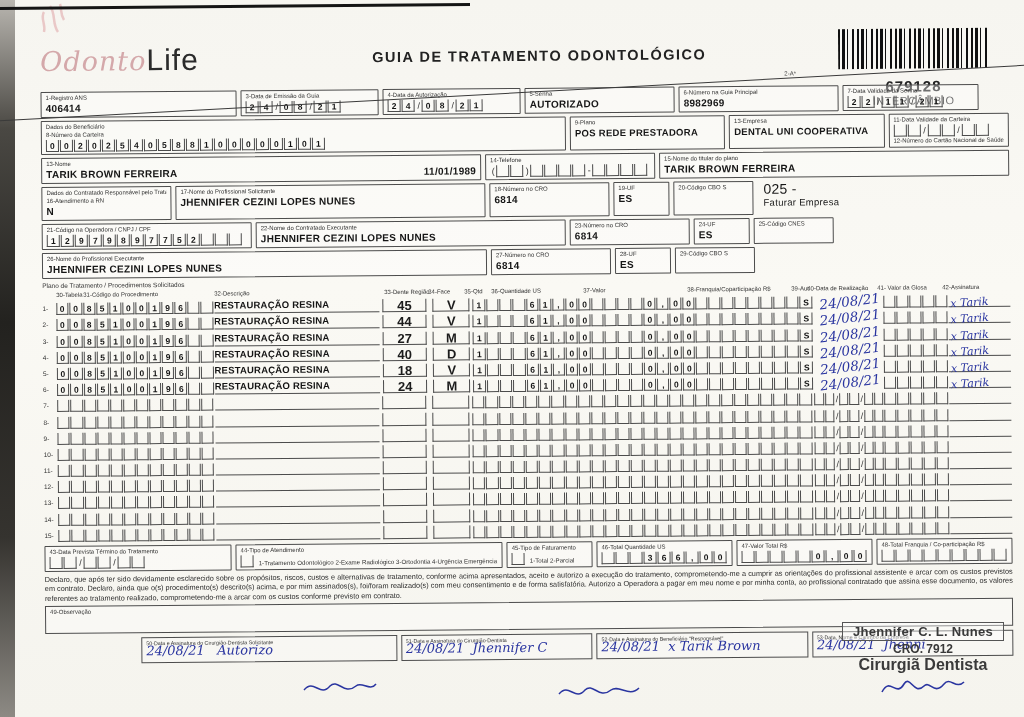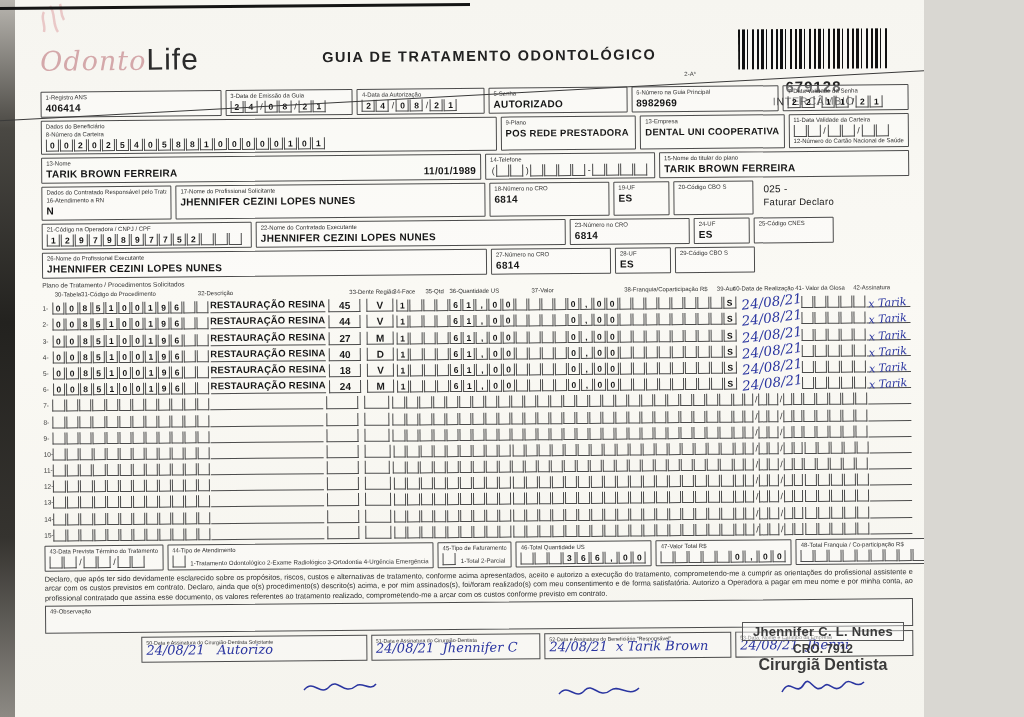--- a/index.html
+++ b/index.html
@@ -1,16 +1,16 @@
 <!DOCTYPE html>
 <html><head>
 <meta charset="utf-8">
 <style>
   html,body{margin:0;padding:0;background:#d9d7d2;}
-  .sheet{position:relative;width:924px;height:717px;background:linear-gradient(180deg,#f6f5f0 0%,#faf9f4 40%,#f5f4ee 100%);overflow:hidden;font-family:"Liberation Sans",sans-serif;color:#1c1c1c;}
+  .sheet{position:relative;width:1024px;height:717px;background:linear-gradient(180deg,#f6f5f0 0%,#faf9f4 40%,#f5f4ee 100%);overflow:hidden;font-family:"Liberation Sans",sans-serif;color:#1c1c1c;}
   .edge-strip{position:absolute;left:0;top:0;width:15px;height:100%;background:linear-gradient(180deg,#b9b6b0 0%,#4a4843 18%,#23221f 45%,#35332f 75%,#8d8a84 100%);}
   .tilt{position:absolute;left:0;top:0;right:0;transform:rotate(-0.5deg);transform-origin:50% 40%;padding:4px 14px 0 42px;}
   
   .scanline{position:absolute;left:-12px;top:92px;width:1070px;border-top:1.4px solid #3a3a3a;transform:rotate(-3.1deg);z-index:5;}
   .topline{position:absolute;left:0;top:5px;width:470px;height:3px;background:#141414;transform:rotate(-0.5deg);z-index:5;}
   .scribble{position:absolute;left:30px;top:2px;z-index:4;opacity:.7;}
   
   .hdr{display:flex;align-items:flex-start;height:84px;}
   .logo{margin-top:36px;width:220px;white-space:nowrap;}
   .logo-odonto{font-family:"DejaVu Serif",serif;font-style:italic;font-size:27px;color:#c98f93;opacity:.75;letter-spacing:1px;}
@@ -31,21 +31,21 @@
   .comb{display:flex;align-items:flex-end;height:13px;}
   .comb .cell{width:11px;height:11px;margin-right:1px;border-left:1px solid #4c4c4c;border-right:1px solid #4c4c4c;border-bottom:1px solid #4c4c4c;font-size:8.5px;font-weight:600;text-align:center;line-height:12px;color:#141414;}
   .comb .sep{width:6px;font-size:9px;text-align:center;color:#333;line-height:12px;}
   
   .cols-head{display:flex;gap:0;margin:2px 0 1px;}
   .cols-head span{font-size:6px;color:#333;white-space:nowrap;overflow:visible;display:block;}
   .w-idx{width:14px;}.w-tab{width:27px;}.w-cod{width:131px;}.w-desc{width:170px;}.w-dente{width:44px;}.w-face{width:36px;}.w-qtd{width:27px;}.w-us{width:92px;}.w-val{width:104px;}.w-fra{width:104px;}.w-aut{width:16px;}.w-data{width:70px;}.w-glosa{width:65px;}.w-sig{width:64px;}
   .proc-row{display:flex;gap:0;align-items:flex-end;height:16.2px;}
   .proc-row .idx{font-size:6.5px;color:#333;line-height:12px;}
   .uline{height:13px;border-bottom:1px solid #4c4c4c;font-size:9.5px;font-weight:600;letter-spacing:.2px;color:#141414;white-space:nowrap;overflow:hidden;}
-  .ubox{height:12px;border-left:1px solid #4c4c4c;border-right:1px solid #4c4c4c;border-bottom:1px solid #4c4c4c;margin:0 3px;font-size:10px;font-weight:600;text-align:center;line-height:13px;}
+  .ubox{height:12px;border-left:1px solid #4c4c4c;border-right:1px solid #4c4c4c;border-bottom:1px solid #4c4c4c;margin:0 3px;font-size:13px;font-weight:600;text-align:center;line-height:13px;}
   .sigline{height:13px;border-bottom:1px solid #4c4c4c;position:relative;}
   
   .ink{font-family:"DejaVu Serif",serif;font-style:italic;color:#2a35a0;}
   .row-date{display:inline-block;font-size:13.5px;transform:rotate(-6deg);margin-left:4px;position:relative;top:2px;white-space:nowrap;}
   .row-sign{display:inline-block;font-size:11px;transform:rotate(-3deg);position:relative;top:-1px;left:2px;white-space:nowrap;}
   
   .decl{font-size:7.3px;line-height:9.6px;color:#2c2c2c;text-align:justify;margin:2px 0 2px;}
   .obs{border:1px solid #4c4c4c;height:24px;padding:1px 4px;background:rgba(255,255,255,.3);}
   
   .sig-row{display:flex;gap:4px;margin-top:4px;margin-left:96px;}
@@ -243,22 +243,22 @@
       </div>
       <div class="fbox" style="width:46px">
         <div class="flabel">19-UF</div>
         <div class="fval">ES</div>
       </div>
       <div class="fbox" style="width:70px">
         <div class="flabel">20-Código CBO S</div>
         <div class="fval"></div>
       </div>
       <div class="nob" style="padding:2px 6px">
-        <div class="fval" style="font-weight:400;font-size:10px">025 -</div>
-        <div class="fval" style="font-weight:400;font-size:9.5px">Faturar Declaro</div>
+        <div class="fval" style="font-weight:400;font-size:14px">025 -</div>
+        <div class="fval" style="font-weight:400;font-size:9.5px">Faturar Empresa</div>
       </div>
     </div>
     <div class="row">
       <div class="fbox" style="width:200px">
         <div class="flabel">21-Código na Operadora / CNPJ / CPF</div>
         <div class="comb">
             <span class="cell">1</span>
             <span class="cell">2</span>
             <span class="cell">9</span>
             <span class="cell">7</span>

